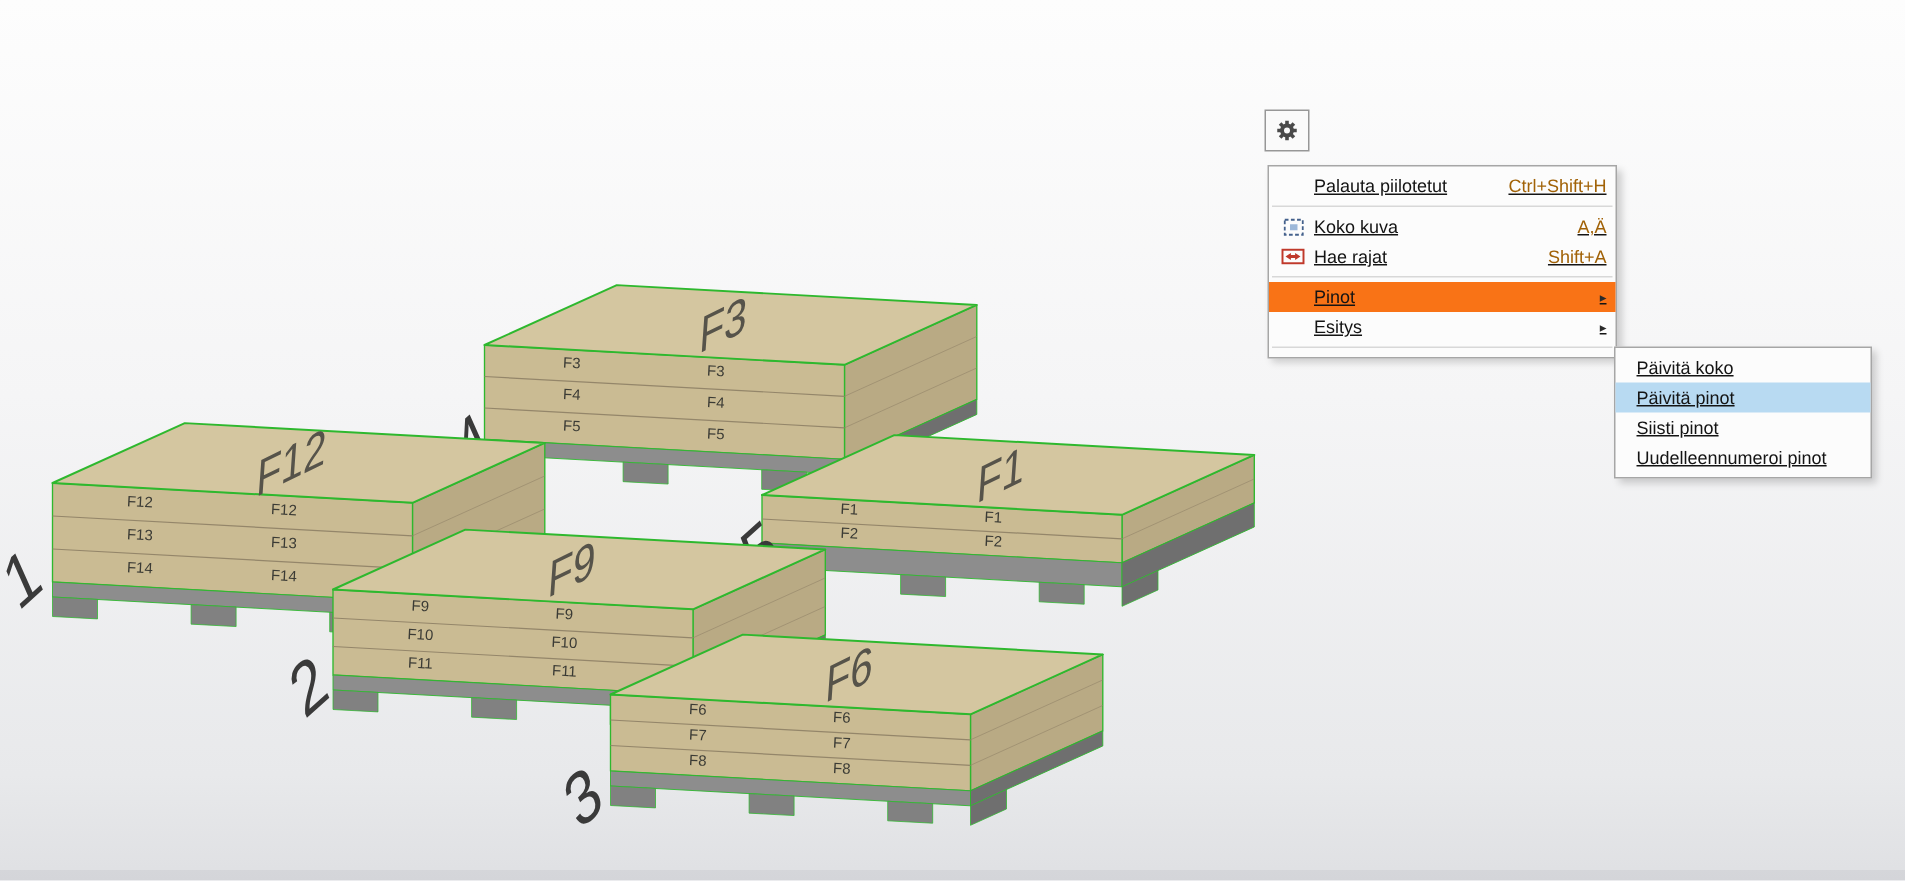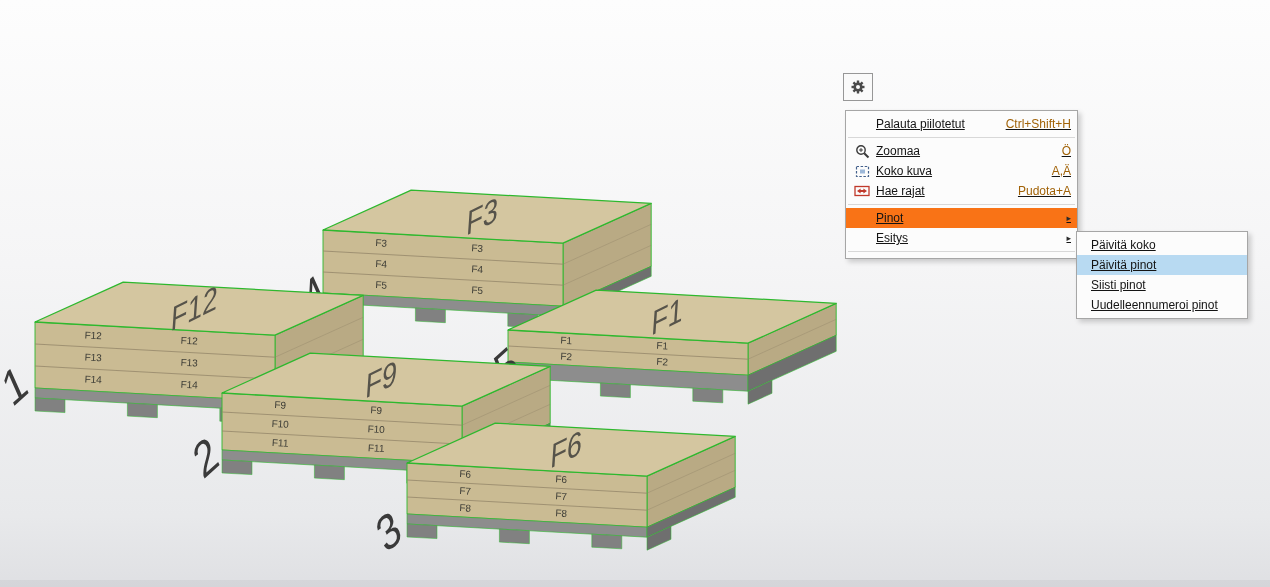--- a/index.html
+++ b/index.html
@@ -180,49 +180,37 @@
 
   <div class="menu" id="main-menu">
       <div class="menu-item">
         <span class="menu-icon"></span>
         <span class="menu-label">Palauta piilotetut</span>
         <span class="menu-shortcut">Ctrl+Shift+H</span>
       </div>
       <div class="menu-sep"></div>
       <div class="menu-item">
         <span class="menu-icon">
-          <svg width="15" height="15" viewBox="0 0 15 15">
-            <circle cx="6" cy="6" r="4.2" fill="none" stroke="#3a3a3a" stroke-width="1.4"></circle>
-            <line x1="9.2" y1="9.2" x2="13.5" y2="13.5" stroke="#3a3a3a" stroke-width="2"></line>
-            <line x1="4.1" y1="6" x2="7.9" y2="6" stroke="#3a3a3a" stroke-width="1"></line>
-            <line x1="6" y1="4.1" x2="6" y2="7.9" stroke="#3a3a3a" stroke-width="1"></line>
-          </svg>
-        </span>
-        <span class="menu-label">Zoomaa</span>
-        <span class="menu-shortcut">Ö</span>
-      </div>
-      <div class="menu-item">
-        <span class="menu-icon">
           <svg width="15" height="13" viewBox="0 0 15 13">
             <rect x="1.5" y="1.5" width="12" height="10" fill="none" stroke="#44618c" stroke-width="1.2" stroke-dasharray="2.5 1.6"></rect>
             <rect x="5" y="4.5" width="5" height="4" fill="#9db8d9"></rect>
           </svg>
         </span>
         <span class="menu-label">Koko kuva</span>
         <span class="menu-shortcut">A,Ä</span>
       </div>
       <div class="menu-item">
         <span class="menu-icon">
           <svg width="16" height="12" viewBox="0 0 16 12">
             <rect x="1" y="1.5" width="14" height="9" fill="none" stroke="#c0392b" stroke-width="1.3"></rect>
             <path d="M3 6 L6.6 3.6 V5 H9.4 V3.6 L13 6 L9.4 8.4 V7 H6.6 V8.4 Z" fill="#c0392b"></path>
           </svg>
         </span>
         <span class="menu-label">Hae rajat</span>
-        <span class="menu-shortcut">Pudota+A</span>
+        <span class="menu-shortcut">Shift+A</span>
       </div>
       <div class="menu-sep"></div>
       <div class="menu-item" style="background: #f97316;">
         <span class="menu-icon"></span>
         <span class="menu-label">Pinot</span>
         <span class="submenu-arrow">▸</span>
       </div>
       <div class="menu-item">
         <span class="menu-icon"></span>
         <span class="menu-label">Esitys</span>

